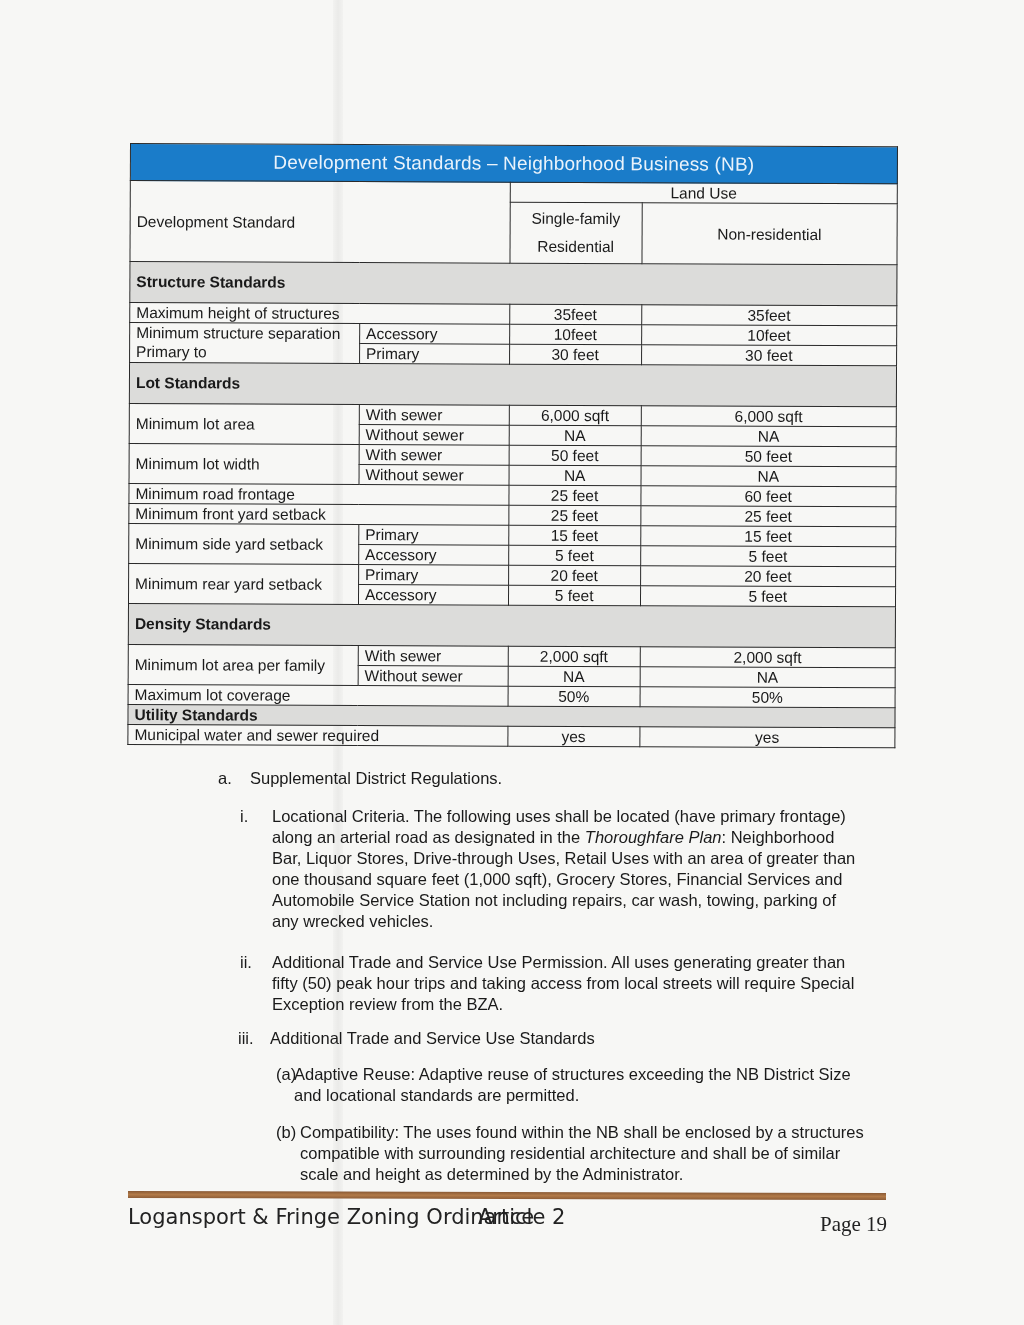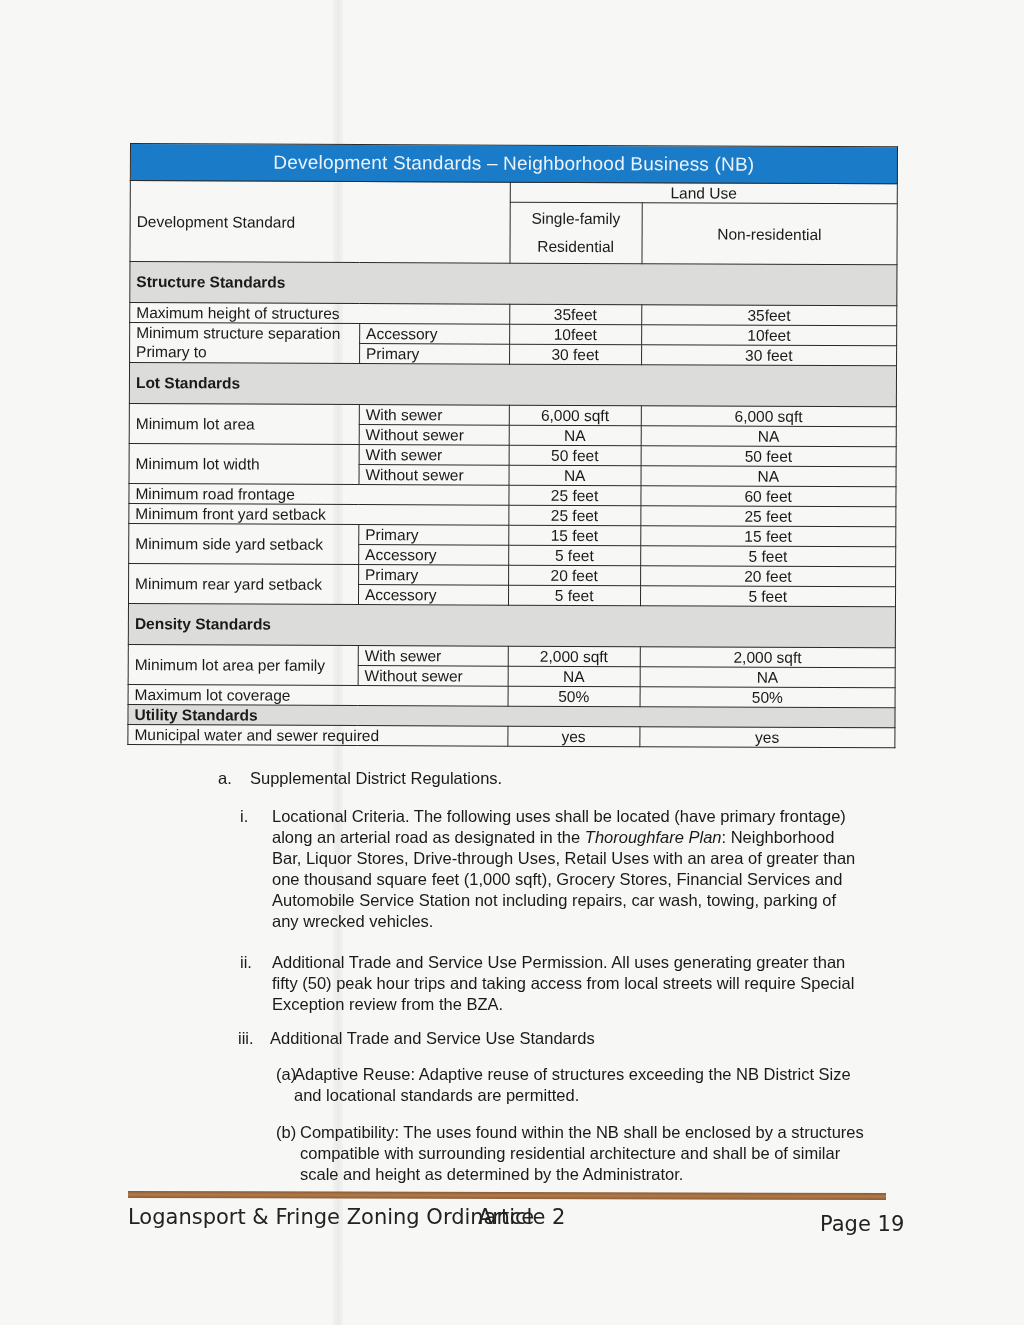--- a/index.html
+++ b/index.html
@@ -228,13 +228,13 @@
 
   <div class="item" style="left:276px; top:1122px; width:600px;">
     <span class="marker" style="left:0;">(b)</span>
     <div class="para-text" style="left:24px; width:570px;">Compatibility: The uses found within the NB shall be enclosed by a structures compatible with surrounding residential architecture and shall be of similar scale and height as determined by the Administrator.</div>
   </div>
 </div>
 
 <div class="footer-rule"></div>
 <div class="footer" style="left:128px;">Logansport &amp; Fringe Zoning Ordinance</div>
 <div class="footer" style="left:478px;">Article 2</div>
-<div class="footer" style="left:820px; top:1212px;">Page  19</div>
+<div class="footer" style="left:820px; top:1212px;font-family:Liberation Serif, serif;">Page  19</div>
 
 </body></html>

